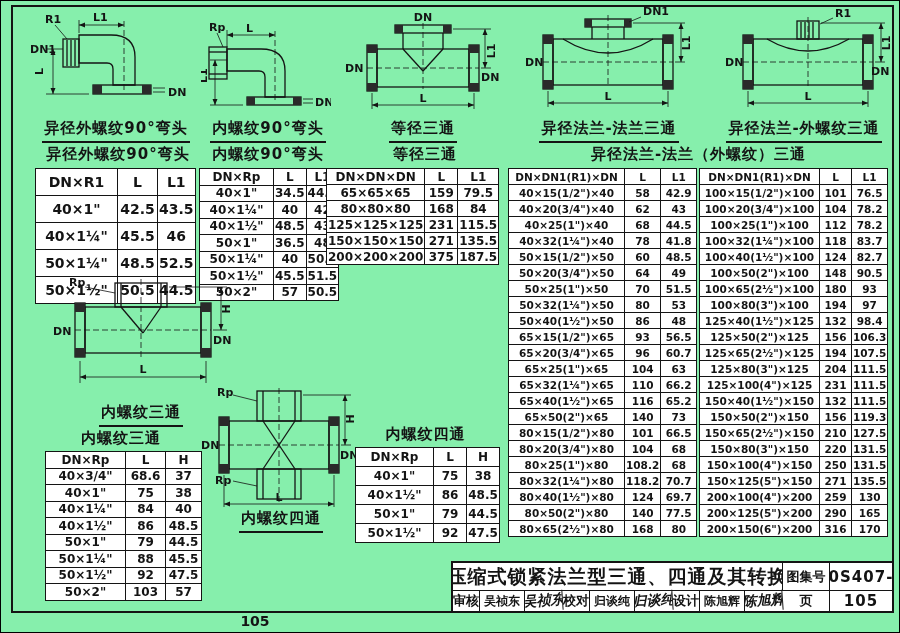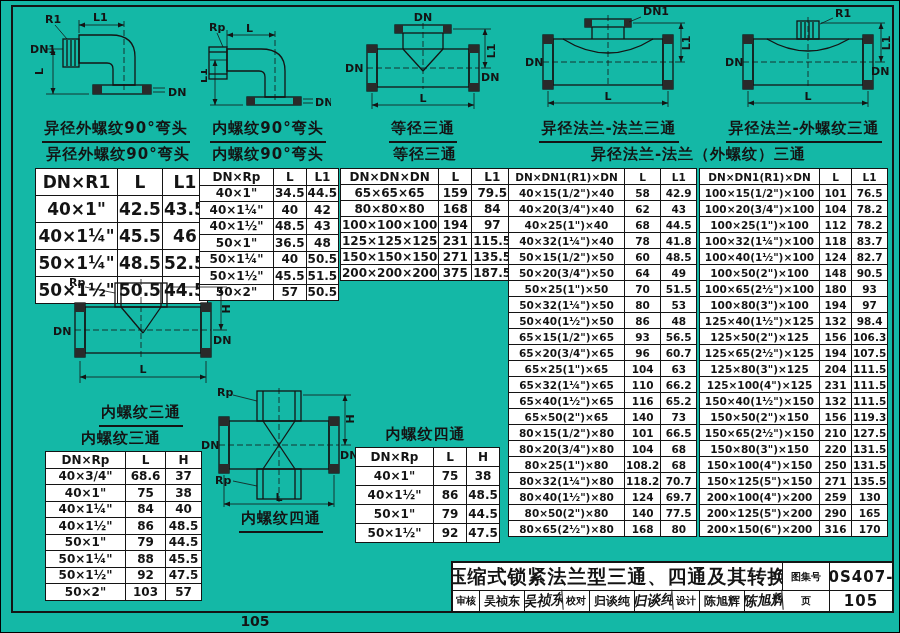--- a/index.html
+++ b/index.html
@@ -1,39 +1,39 @@
 <!DOCTYPE html>
 <html><head>
 <meta charset="utf-8">
 <style>
   html,body{margin:0;padding:0;background:#e8e8e4;}
-  .page{position:relative;width:898px;height:631px;background:#14b8a6;border:1px solid #000;
+  .page{position:relative;width:898px;height:631px;background:#86efac;border:1px solid #000;
         font-family:"DejaVu Sans","Liberation Sans",sans-serif;color:#141414;overflow:hidden;}
   .frame{position:absolute;left:10px;top:4px;width:879px;height:604px;border:2px solid #141414;}
   .abs{position:absolute;}
   .caption{position:absolute;text-align:center;font-weight:bold;font-size:15px;letter-spacing:1px;}
   .caption span{display:inline-block;border-bottom:2.5px solid #141414;padding:0 2px 3px 2px;white-space:nowrap;}
   .ttitle{position:absolute;text-align:center;font-weight:bold;font-size:15px;letter-spacing:1px;white-space:nowrap;}
   table.dtable{border-collapse:collapse;background:#fff;position:absolute;table-layout:fixed;}
   table.dtable th,table.dtable td{border:1.6px solid #141414;text-align:center;vertical-align:middle;
         font-weight:bold;padding:0 1px;white-space:nowrap;overflow:hidden;}
-  .t-elbow1 th,.t-elbow1 td{height:26px;font-size:17px;}
+  .t-elbow1 th,.t-elbow1 td{height:26px;font-size:14px;}
   .t-small th,.t-small td{height:15.5px;font-size:12px;}
   .t-eq th,.t-eq td{height:15px;font-size:12px;}
   .t-big th,.t-big td{height:15px;font-size:10.5px;}
   .t-cross th,.t-cross td{height:18px;font-size:12px;}
   svg text{font-family:"DejaVu Sans","Liberation Sans",sans-serif;font-weight:bold;fill:#141414;}
   .tblock{position:absolute;left:450px;top:560px;width:439px;height:48px;border:2px solid #141414;background:#fff;display:flex;flex-direction:column;}
   .tb-row{display:flex;flex:1;min-height:0;}
   .tb-cell{border-right:1.6px solid #141414;display:flex;align-items:center;justify-content:center;
         white-space:nowrap;overflow:hidden;}
   .tb-cell:last-child{border-right:none;}
   .tb-r1{border-bottom:1.6px solid #141414;height:27px;flex:none;}
   .maintitle{font-size:19px;font-weight:bold;letter-spacing:1px;}
-  .lbl{font-size:10px;font-weight:bold;font-family:Liberation Serif, serif;}
+  .lbl{font-size:13px;font-weight:bold;font-family:Liberation Serif, serif;}
   .val{font-size:15px;font-weight:bold;letter-spacing:1px;}
   .name{font-size:12px;font-weight:bold;}
   .sig{font-size:14px;font-weight:bold;font-style:italic;transform:rotate(-4deg);}
   .pageno-bottom{position:absolute;left:222px;top:612px;width:64px;text-align:center;font-size:14px;font-weight:bold;}
 </style>
 </head>
 <body>
 
 <div class="page">
 <div class="frame"></div>
@@ -318,21 +318,21 @@
           <td>51.5</td>
         </tr>
         <tr>
           <td>50×2"</td>
           <td>57</td>
           <td>50.5</td>
         </tr>
       </tbody>
 </table>
 
-<table class="dtable t-eq" style="left:339px;top:167px">
+<table class="dtable t-eq" style="left:325px;top:167px">
   <colgroup>
         <col style="width:94px">
         <col style="width:33px">
         <col style="width:33px">
       </colgroup>
   <thead>
         <tr>
           <th>DN×DN×DN</th>
           <th>L</th>
           <th>L1</th>
@@ -341,25 +341,20 @@
   <tbody>
         <tr>
           <td>65×65×65</td>
           <td>159</td>
           <td>79.5</td>
         </tr>
         <tr>
           <td>80×80×80</td>
           <td>168</td>
           <td>84</td>
-        </tr>
-        <tr>
-          <td>100×100×100</td>
-          <td>194</td>
-          <td>97</td>
         </tr>
         <tr>
           <td>125×125×125</td>
           <td>231</td>
           <td>115.5</td>
         </tr>
         <tr>
           <td>150×150×150</td>
           <td>271</td>
           <td>135.5</td>

